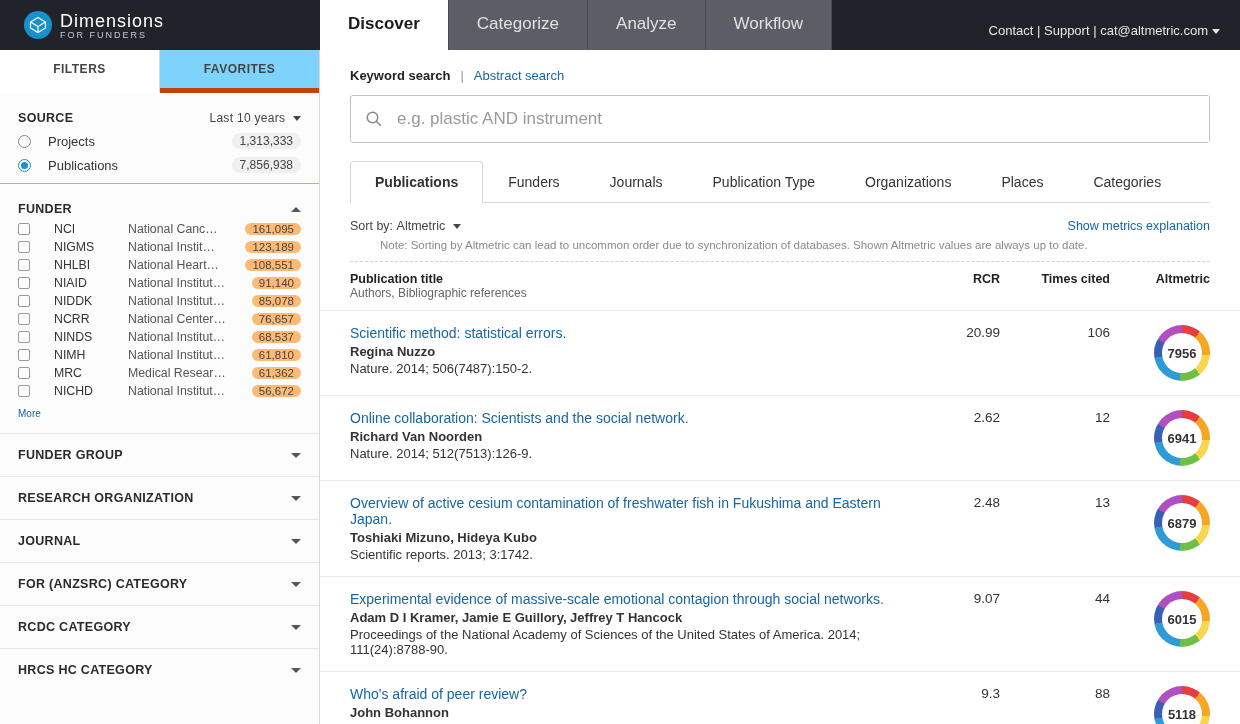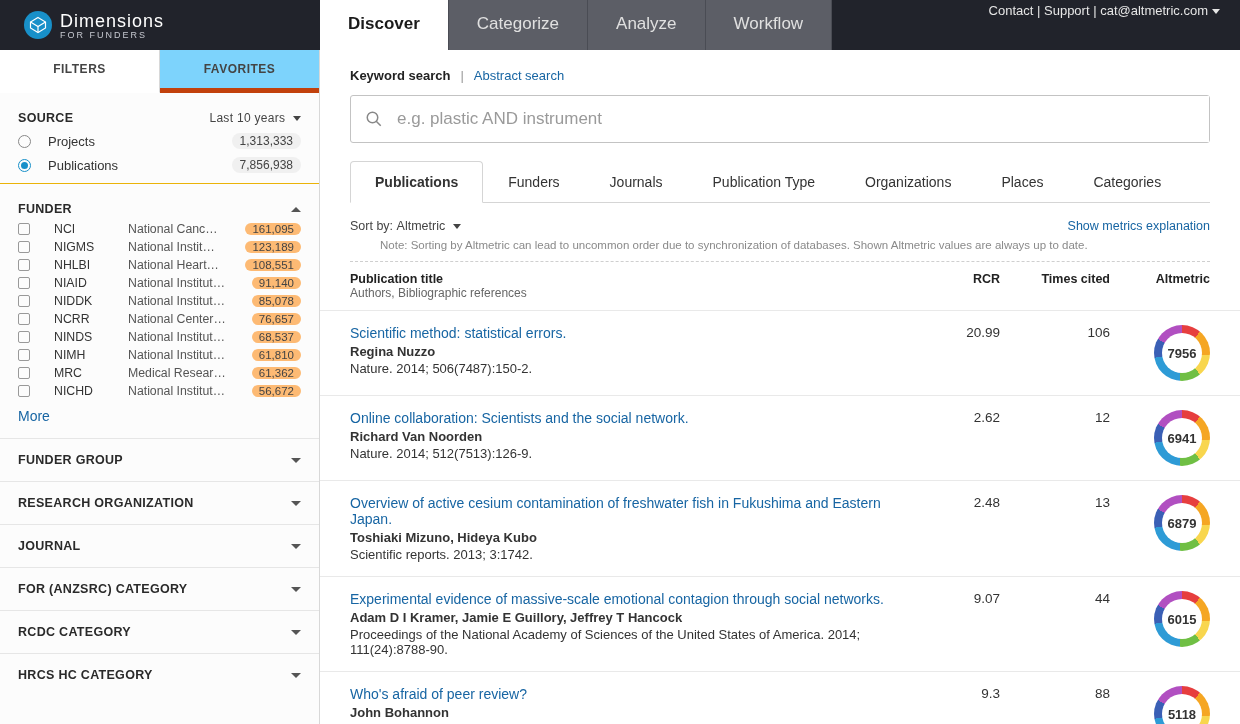--- a/index.html
+++ b/index.html
@@ -6,21 +6,21 @@
   body { font-family: "Helvetica Neue", Arial, sans-serif; font-size: 13px; color: #333; background: #fff; width: 1240px; }
   
   .topbar { display: flex; background: #21232b; color: #fff; height: 50px; }
   .brand { display: flex; align-items: center; padding: 0 24px; width: 320px; font-weight: 200; letter-spacing: 1px; font-size: 18px; }
   .brand .logo-icon { width: 28px; height: 28px; border-radius: 50%; background: #1890c9; display: flex; align-items: center; justify-content: center; margin-right: 8px; }
   .brand .logo-icon svg { width: 18px; height: 18px; }
   .brand .sub { font-size: 9px; letter-spacing: 2px; color: #c7c9d1; margin-top: -2px; }
   .navtabs { display: flex; }
   .navtabs .tab { padding: 14px 28px; font-size: 17px; color: #e0e0e0; cursor: pointer; background: #5c5e66; border-right: 1px solid #4a4c54; text-align: right; }
   .navtabs .tab.active { background: #fff; color: #1b1b1b; font-weight: 600; }
-  .topright { margin-left: auto; padding: 3px 20px; font-size: 13px; color: #e6e6e6; }
+  .topright { margin-left: auto; padding: 23px 20px; font-size: 13px; color: #e6e6e6; }
   .topright span, .topright a { color: #e6e6e6; }
   .caret-icon { display:inline-block; margin-left:4px; width:0;height:0;border-left:4px solid transparent;border-right:4px solid transparent;border-top:5px solid #e6e6e6; vertical-align:middle;}
   
   .body { display: flex; }
   .sidebar { width: 320px; border-right: 1px solid #d8d8d8; background: #fcfcfc; padding-bottom: 30px;}
   .main { flex: 1; padding: 0 0 30px 0; }
   
   .sidetabs { display: flex; }
   .sidetabs .stab { flex: 1; text-align: center; padding: 12px 0; font-size: 12px; font-weight: 700; letter-spacing: 0.5px; color: #444; background: #7dd3fc; border-bottom: 5px solid #c2410c; cursor:pointer;}
   .sidetabs .stab.active { background: #fff; border-bottom: 1px solid #fff; border-right:1px solid #d8d8d8;}
@@ -34,21 +34,21 @@
   .source-row { display:flex; align-items:center; padding: 4px 0; gap:17px;}
   .source-row .count { margin-left:auto; background:#f0f0f0; border-radius:10px; padding:1px 8px; font-size:12px; color:#444;}
   .radio{width:13px;height:13px;border:1px solid #888;border-radius:50%;display:inline-flex;align-items:center;justify-content:center;}
   .radio.checked{border-color:#1890c9;}
   .radio.checked::after{content:"";width:7px;height:7px;background:#1890c9;border-radius:50%;}
   .check{width:12px;height:12px;border:1px solid #999;border-radius:2px;display:inline-block;}
   .funder-row{display:flex;align-items:center;padding:2px 0;font-size:12.3px;gap:24px;}
   .funder-row .abbr{width:50px;color:#333;}
   .funder-row .full{flex:1;color:#555;white-space:nowrap;overflow:hidden;text-overflow:ellipsis;}
   .funder-row .count{background:#fdba74;border-radius:10px;padding:0 7px;font-size:11.5px;color:#444;}
-  .more-link{color:#1765a3;font-size:14px;padding:8px 0;display:inline-block;cursor:pointer;}
+  .more-link{color:#1765a3;font-size:10px;padding:8px 0;display:inline-block;cursor:pointer;}
   .collapsed-section{border-top:1px solid #e6e6e6;padding:14px 18px;}
   .collapsed-section .sec-head{padding:0;}
   
   .search-line{display:flex;align-items:center;gap:10px;padding:18px 30px 12px;font-size:13px;}
   .search-line .sl-label{font-weight:700;color:#222;}
   .search-line .divider{color:#999;}
   .search-line a{color:#1765a3;cursor:pointer;}
   .search-box{margin:0 30px 18px;display:flex;align-items:center;border:1px solid #c3c3c3;border-radius:3px;height:48px;}
   .search-box .icon{width:46px;display:flex;align-items:center;justify-content:center;color:#888;}
   .search-box input{flex:1;border:none;outline:none;font-size:17px;color:#333;height:100%;padding-right:12px;}

